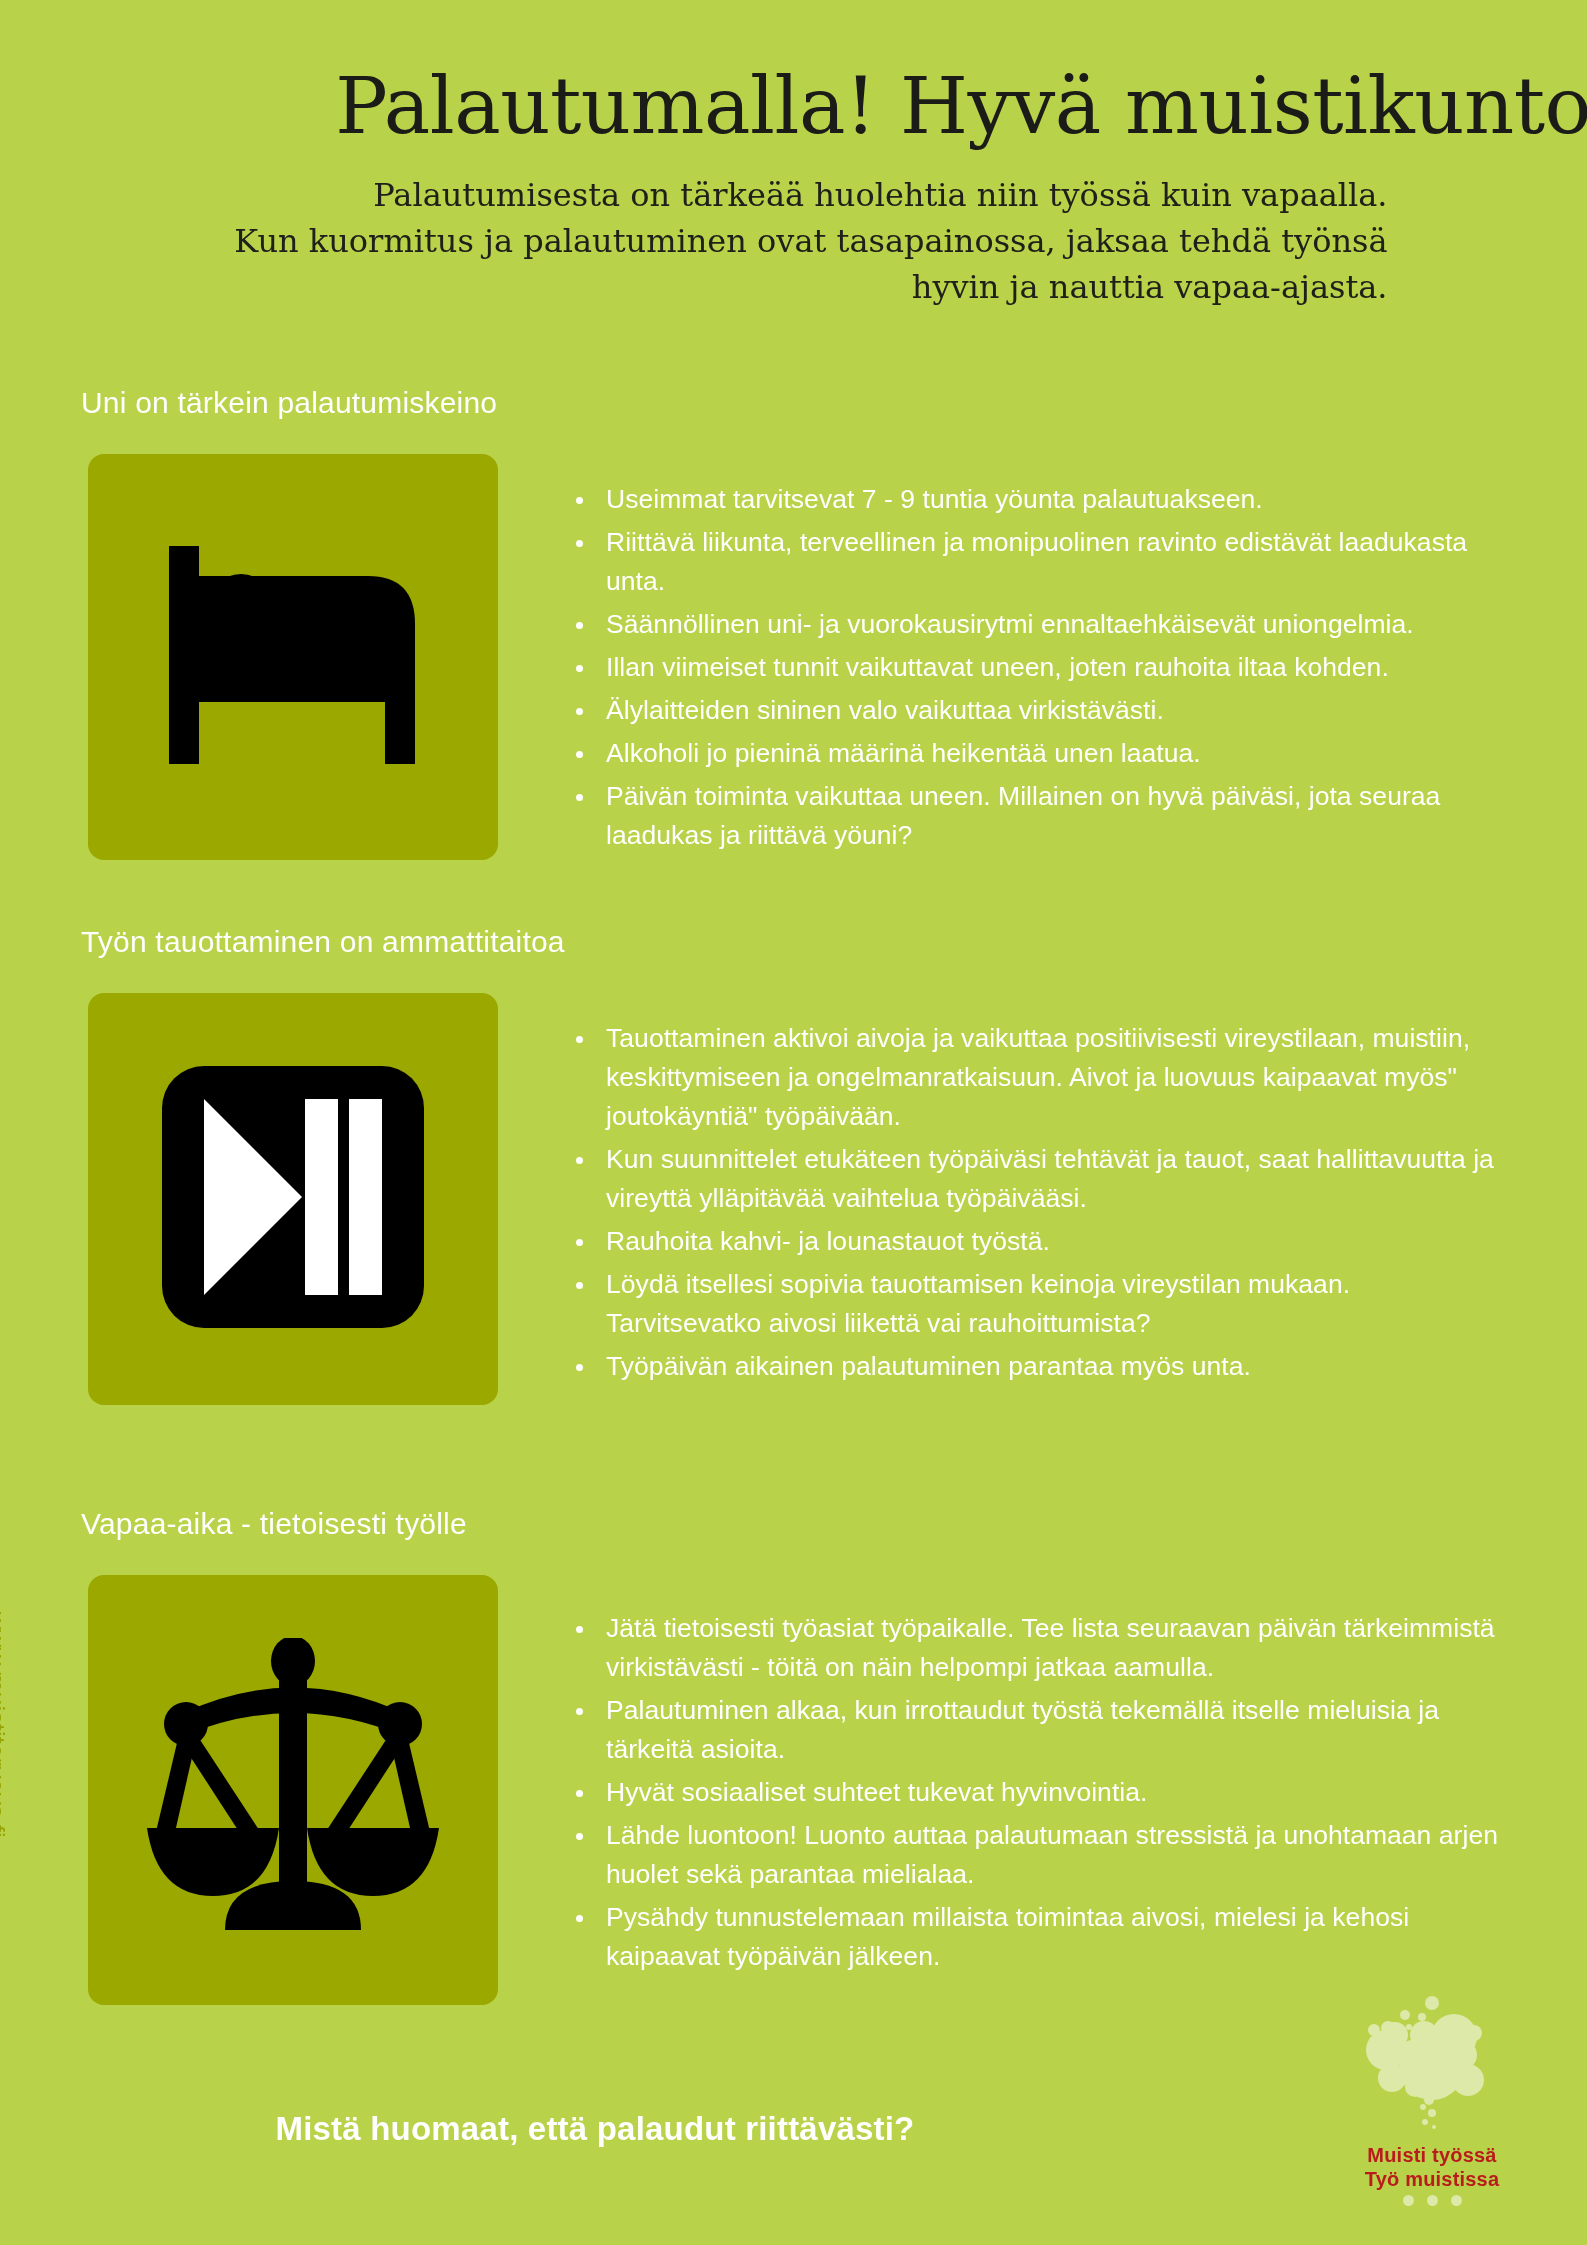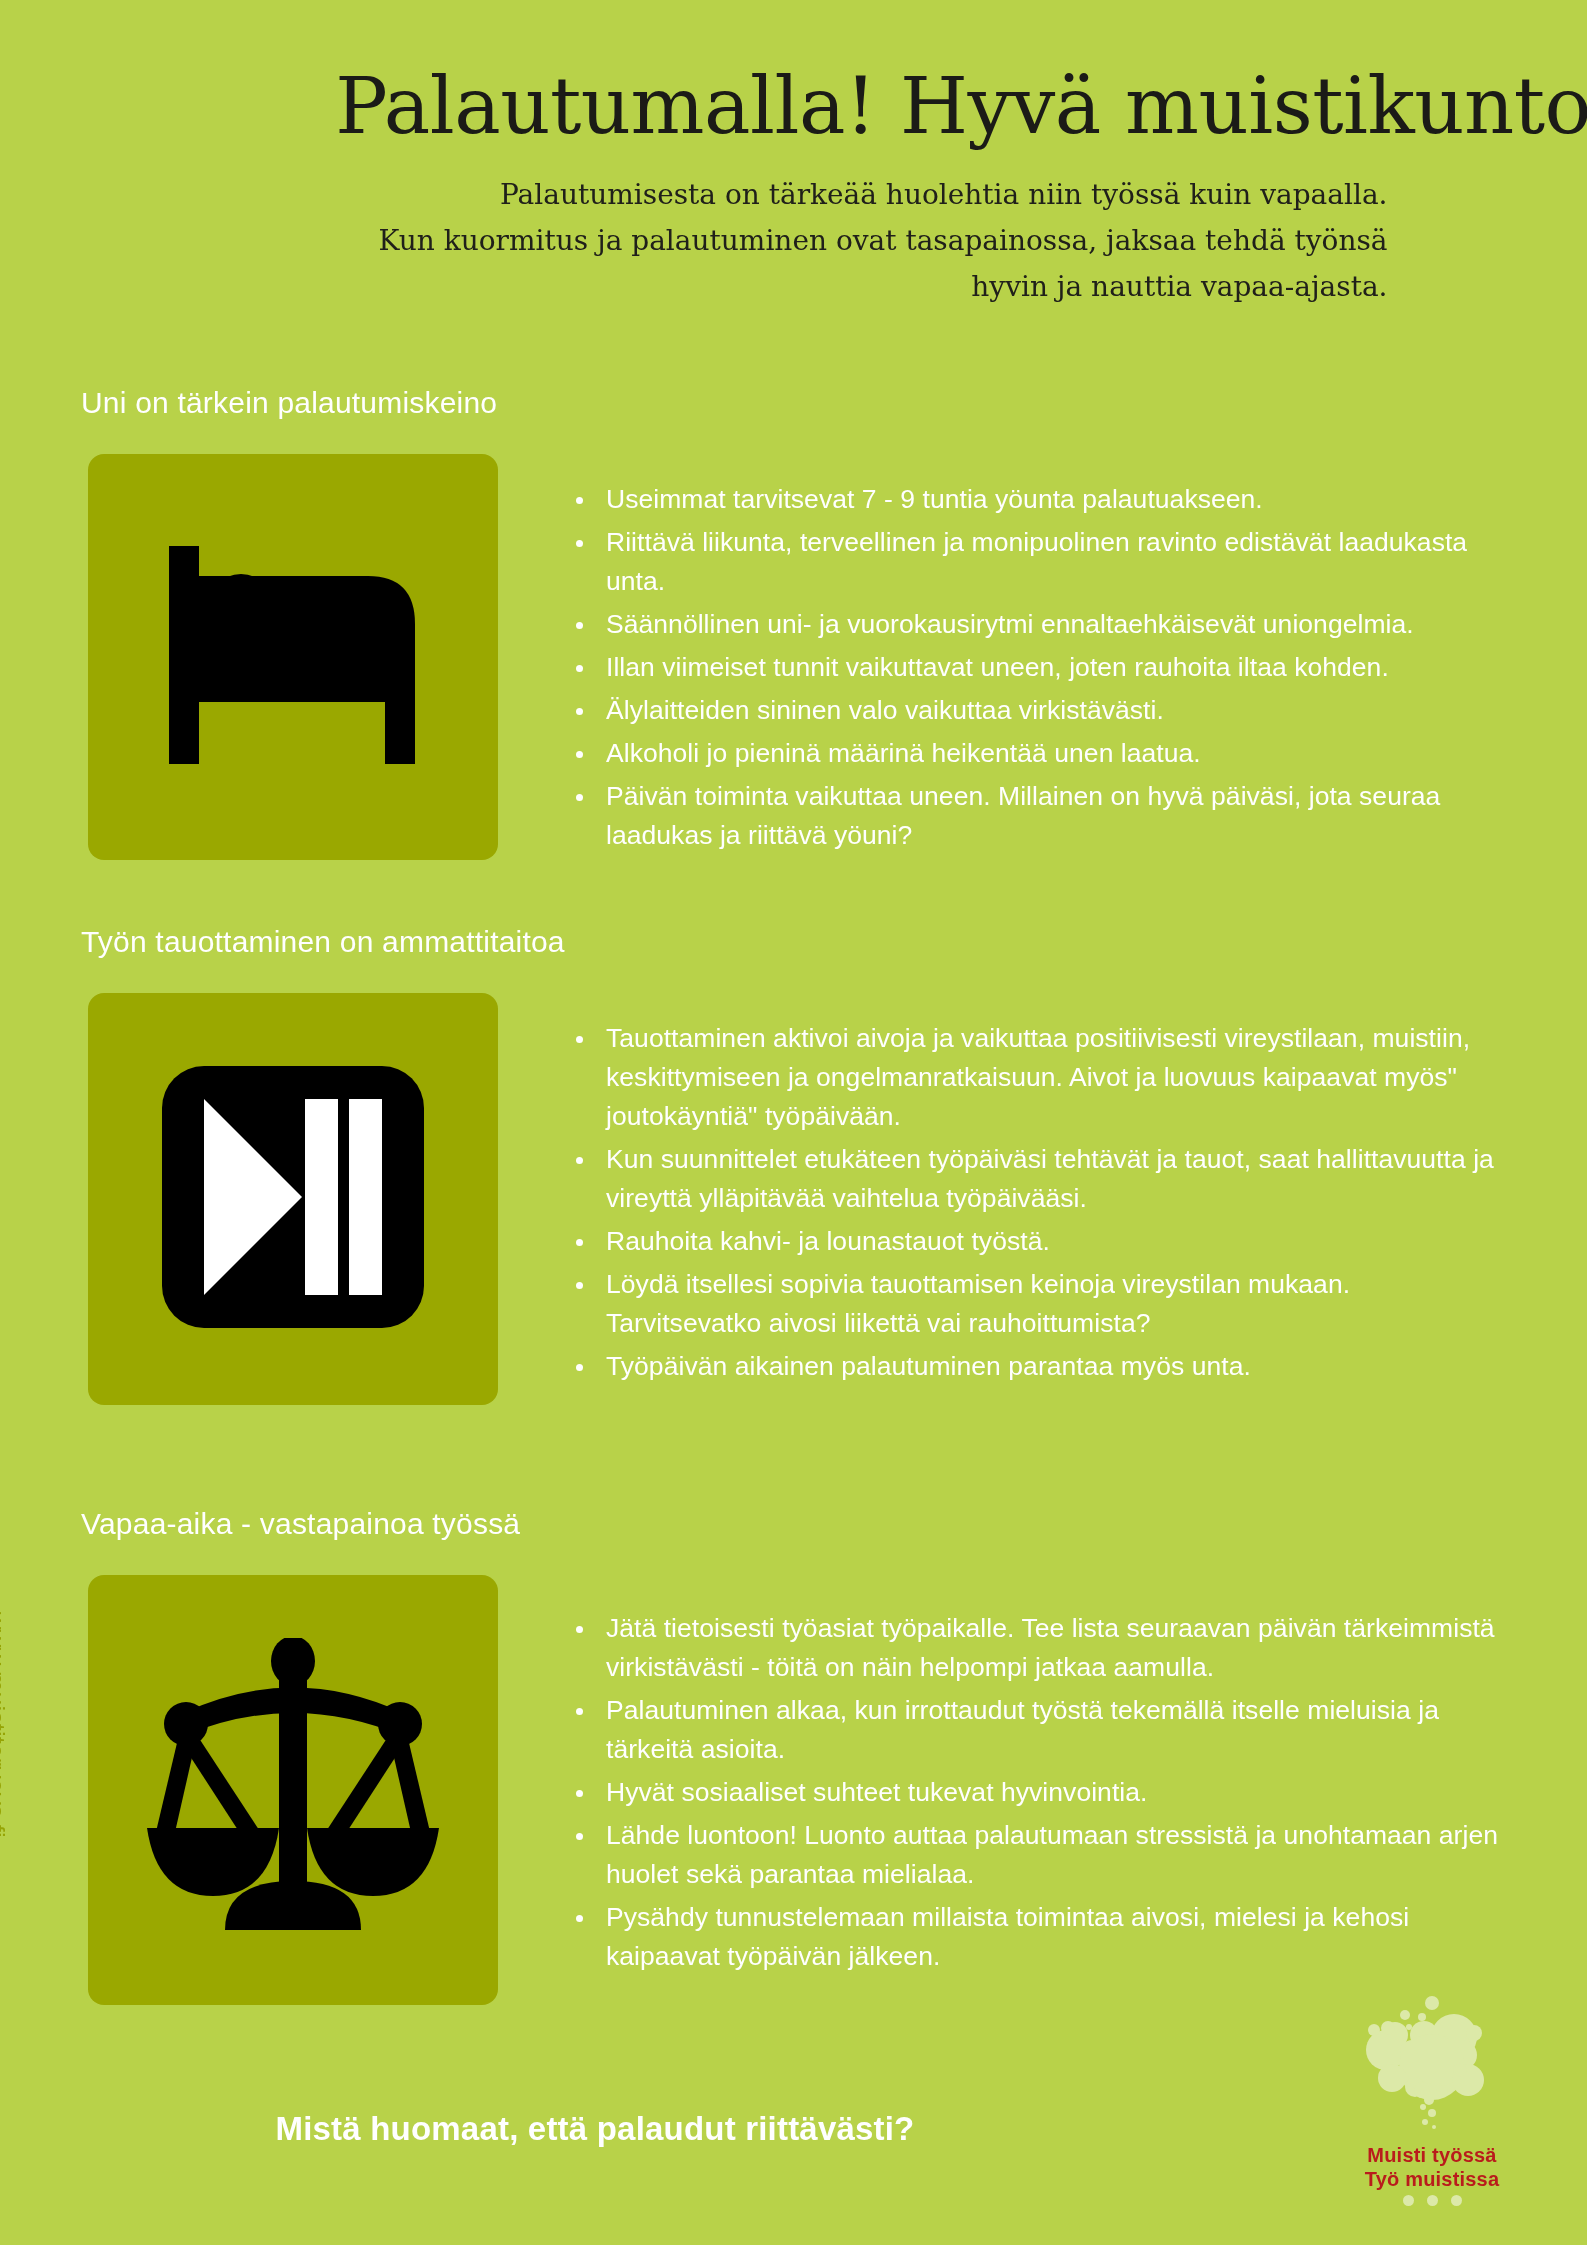--- a/index.html
+++ b/index.html
@@ -35,21 +35,21 @@
     font-size: 78px;
     line-height: 88px;
     font-weight: 400;
     color: #1b1b17;
     letter-spacing: -0.5px;
     margin: 0;
     white-space: nowrap;
   }
   .subtitle {
     font-family: "DejaVu Serif", "Liberation Serif", serif;
-    font-size: 28px;
+    font-size: 32px;
     line-height: 46px;
     font-weight: 400;
     color: #20201a;
     margin: 22px auto 0 auto;
     width: 1180px;
   }
   .subtitle .sl { display: block; }
 
   
   .section {
@@ -253,21 +253,21 @@
     <ul class="bullets">
       <li>Tauottaminen aktivoi aivoja ja vaikuttaa positiivisesti vireystilaan, muistiin, keskittymiseen ja ongelmanratkaisuun. Aivot ja luovuus kaipaavat myös" joutokäyntiä" työpäivään.</li>
       <li>Kun suunnittelet  etukäteen työpäiväsi tehtävät ja tauot, saat hallittavuutta ja vireyttä ylläpitävää vaihtelua työpäivääsi.</li>
       <li>Rauhoita kahvi- ja lounastauot työstä.</li>
       <li>Löydä itsellesi sopivia tauottamisen keinoja vireystilan mukaan. Tarvitsevatko aivosi liikettä vai rauhoittumista?</li>
       <li>Työpäivän aikainen palautuminen parantaa myös unta.</li>
     </ul>
   </div>
 
   <div class="section section-3">
-    <div class="section-heading">Vapaa-aika - vastapainoa työssä</div>
+    <div class="section-heading">Vapaa-aika - tietoisesti työlle</div>
 
     <div class="icon-box icon-box-3">
       <span>
         <svg width="300" height="300" viewBox="0 0 300 300" aria-hidden="true">
           <g fill="#000000">
 
             <ellipse cx="150" cy="23" rx="22" ry="25"></ellipse>
 
             <path d="M40 75 Q150 24 260 75 L260 98 Q150 52 40 98 Z"></path>
 

